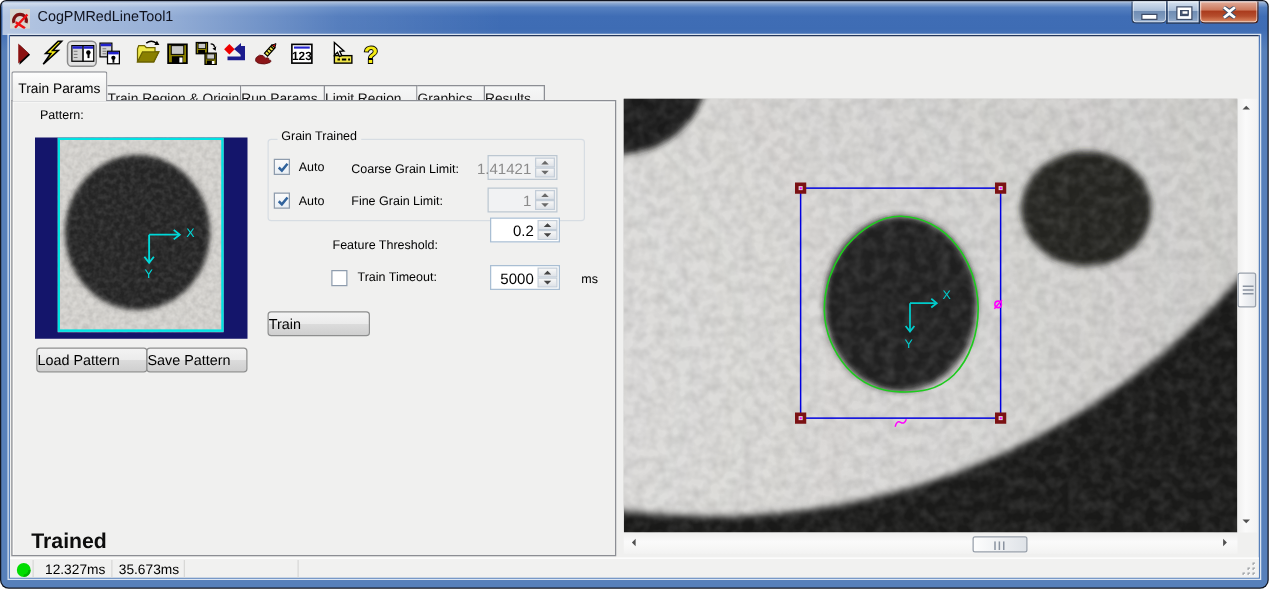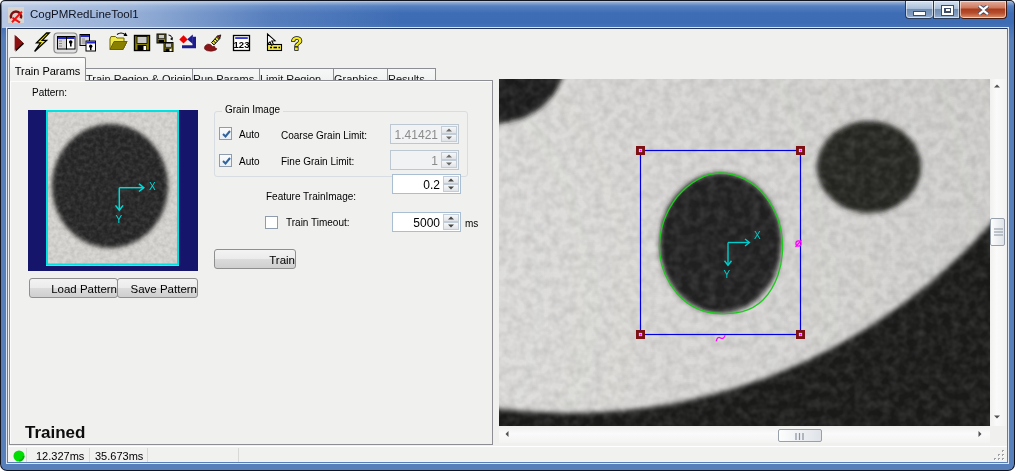--- a/index.html
+++ b/index.html
@@ -24,24 +24,24 @@
 
 #toolbar{left:8px;top:30px;width:999px;height:27px}
 
 .tab{position:absolute;top:68px;height:25px;background:linear-gradient(#f6f7f7,#ebebeb);border:1px solid #8c8e94;border-left:none;border-bottom:none;font-size:11px;color:#111;text-align:left;padding-top:4px;white-space:nowrap;overflow:hidden}
 #tabactive{position:absolute;left:9px;top:57px;width:77px;height:24px;background:linear-gradient(#fdfdfd,#f1f1f0 60%);border:1px solid #8c8e94;border-bottom:none;border-radius:2px 2px 0 0;z-index:5;font-size:11px;text-align:center;padding-top:7px}
 #page{left:9px;top:80px;width:484px;height:365px;background:#f0f0ef;border:1px solid #8c8e94;box-shadow:inset 1px 1px 0 #fcfcfc}
 
 .lbl{position:absolute;font-size:10px;color:#000;white-space:nowrap}
 #patbox{left:28px;top:110px;width:170px;height:161px;background:#14156b}
 #patsvg{left:46px;top:110px;width:133px;height:156px}
-.btn{position:absolute;height:20px;border:1px solid #8e8f8f;border-radius:3px;background:linear-gradient(#f3f3f3,#ebebeb 50%,#dcdcdc 50%,#cfcfcf);font-size:11.5px;text-align:right;padding-top:4px;color:#000}
+.btn{position:absolute;height:20px;border:1px solid #8e8f8f;border-radius:3px;background:linear-gradient(#f3f3f3,#ebebeb 50%,#dcdcdc 50%,#cfcfcf);font-size:11.5px;text-align:left;padding-top:4px;color:#000}
 #grainbox{left:214px;top:111px;width:254px;height:66px;border:1px solid #d7dde3;border-radius:3px}
 .chk{position:absolute;width:13px;height:13px;border:1px solid #8e9cad;background:linear-gradient(#fbfbfb,#e9eff5)}
-.spin{position:absolute;width:69px;height:20px;border:1px solid #a9bed3;background:#fff}
+.spin{position:absolute;width:56px;height:20px;border:1px solid #a9bed3;background:#fff}
 .spin .val{position:absolute;right:20px;top:3px;font-size:12px;color:#000}
 .spin .btns{position:absolute;right:1px;top:1px;width:16px;height:16px}
 .sbtn{position:absolute;left:0;width:16px;height:8px;background:linear-gradient(#f7f7f7,#dfe3e8);border:1px solid #c3cdd8}
 .sbtn svg{display:block}
 .chk svg{display:block;margin:0.5px 0 0 0.5px}
 .spin.dis{border-color:#bcc7d1;background:#f1f2f3}
 .spin.dis .val{color:#8b8b8b}
 
 #combo{left:500px;top:60px;width:507px;height:18px;background:#fff;border:1px solid #737373;font-size:11.5px}
 #combo .txt{position:absolute;left:5px;top:2px}
@@ -191,21 +191,21 @@
         <path d="M73.3 77.7 V100"></path>
         <path d="M69.5 95.4 L73.3 100.2 L77.1 95.4"></path>
       </g>
 <text x="103" y="79.5" font-size="10" fill="#00d9d9" font-family="Liberation Sans">X</text>
 <text x="69.5" y="112.5" font-size="10" fill="#00d9d9" font-family="Liberation Sans">Y</text>
 <rect x="1" y="1" width="131" height="153.5" fill="none" stroke="#00e2e2" stroke-width="2"></rect>
 </svg>
 <div class="btn" style="left:29px;top:278px;width:89px">Load Pattern</div>
 <div class="btn" style="left:117px;top:278px;width:81px">Save Pattern</div>
 <div class="abs" id="grainbox"></div>
-<div class="lbl" style="left:222px;top:104px;background:#f0f0ef;padding:0 3px">Grain Image</div>
+<div class="lbl" style="left:222px;top:104px;background:#f0f0ef;padding:0 3px">Grain Trained</div>
 <div class="chk" style="left:219px;top:127px">
       <svg width="11" height="11" viewBox="0 0 11 11">
         <path d="M2 5 L4.5 7.5 L9 2" stroke="#31639c" stroke-width="2" fill="none"></path>
       </svg>
     </div>
 <div class="lbl" style="left:239px;top:129px">Auto</div>
 <div class="lbl" style="left:281px;top:130px">Coarse Grain Limit:</div>
 <div class="spin dis" style="left:390px;top:124px">
       <span class="val">1.41421</span>
       <span class="btns">
@@ -236,21 +236,21 @@
             <path d="M4 4.5 L7 1.5 L10 4.5z" fill="#6a6a6a"></path>
           </svg>
         </span>
         <span class="sbtn" style="top:8px">
           <svg width="14" height="6" viewBox="0 0 14 6">
             <path d="M4 1.5 L7 4.5 L10 1.5z" fill="#6a6a6a"></path>
           </svg>
         </span>
       </span>
     </div>
-<div class="lbl" style="left:266px;top:191px">Feature TrainImage:</div>
+<div class="lbl" style="left:266px;top:191px">Feature Threshold:</div>
 <div class="spin" style="left:392px;top:174px">
       <span class="val">0.2</span>
       <span class="btns">
         <span class="sbtn" style="top:0">
           <svg width="14" height="6" viewBox="0 0 14 6">
             <path d="M4 4.5 L7 1.5 L10 4.5z" fill="#444"></path>
           </svg>
         </span>
         <span class="sbtn" style="top:8px">
           <svg width="14" height="6" viewBox="0 0 14 6">

